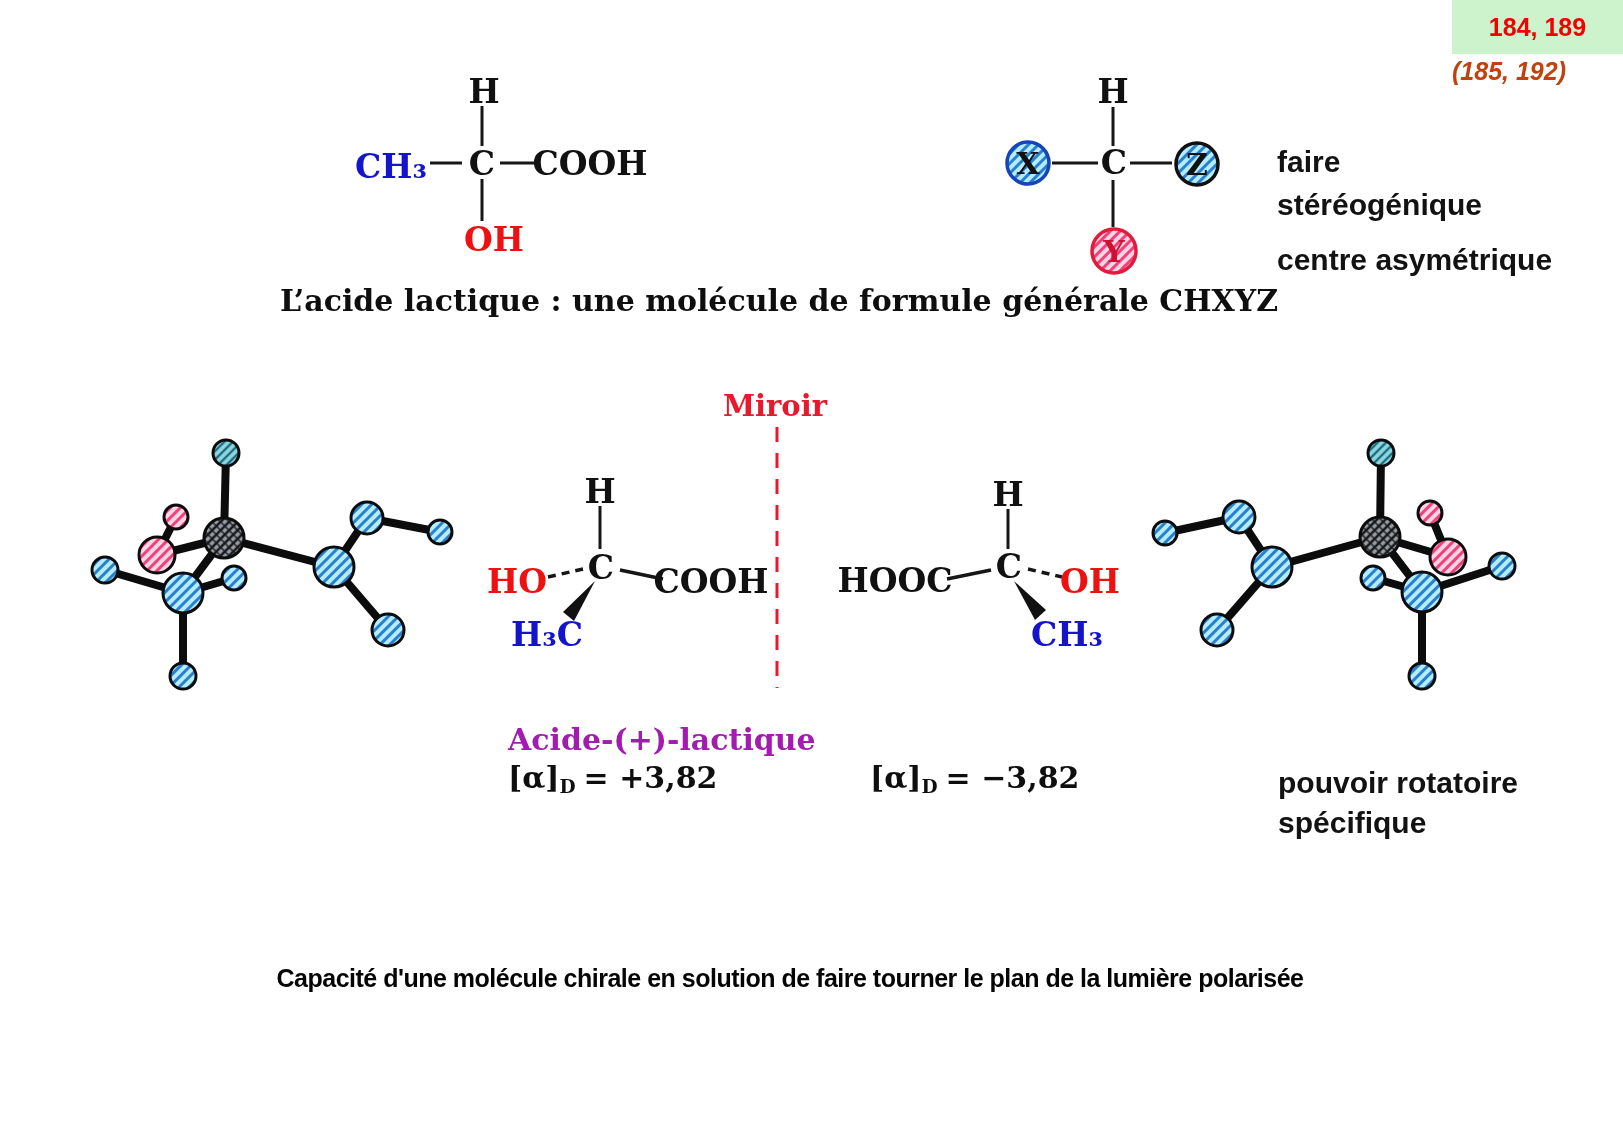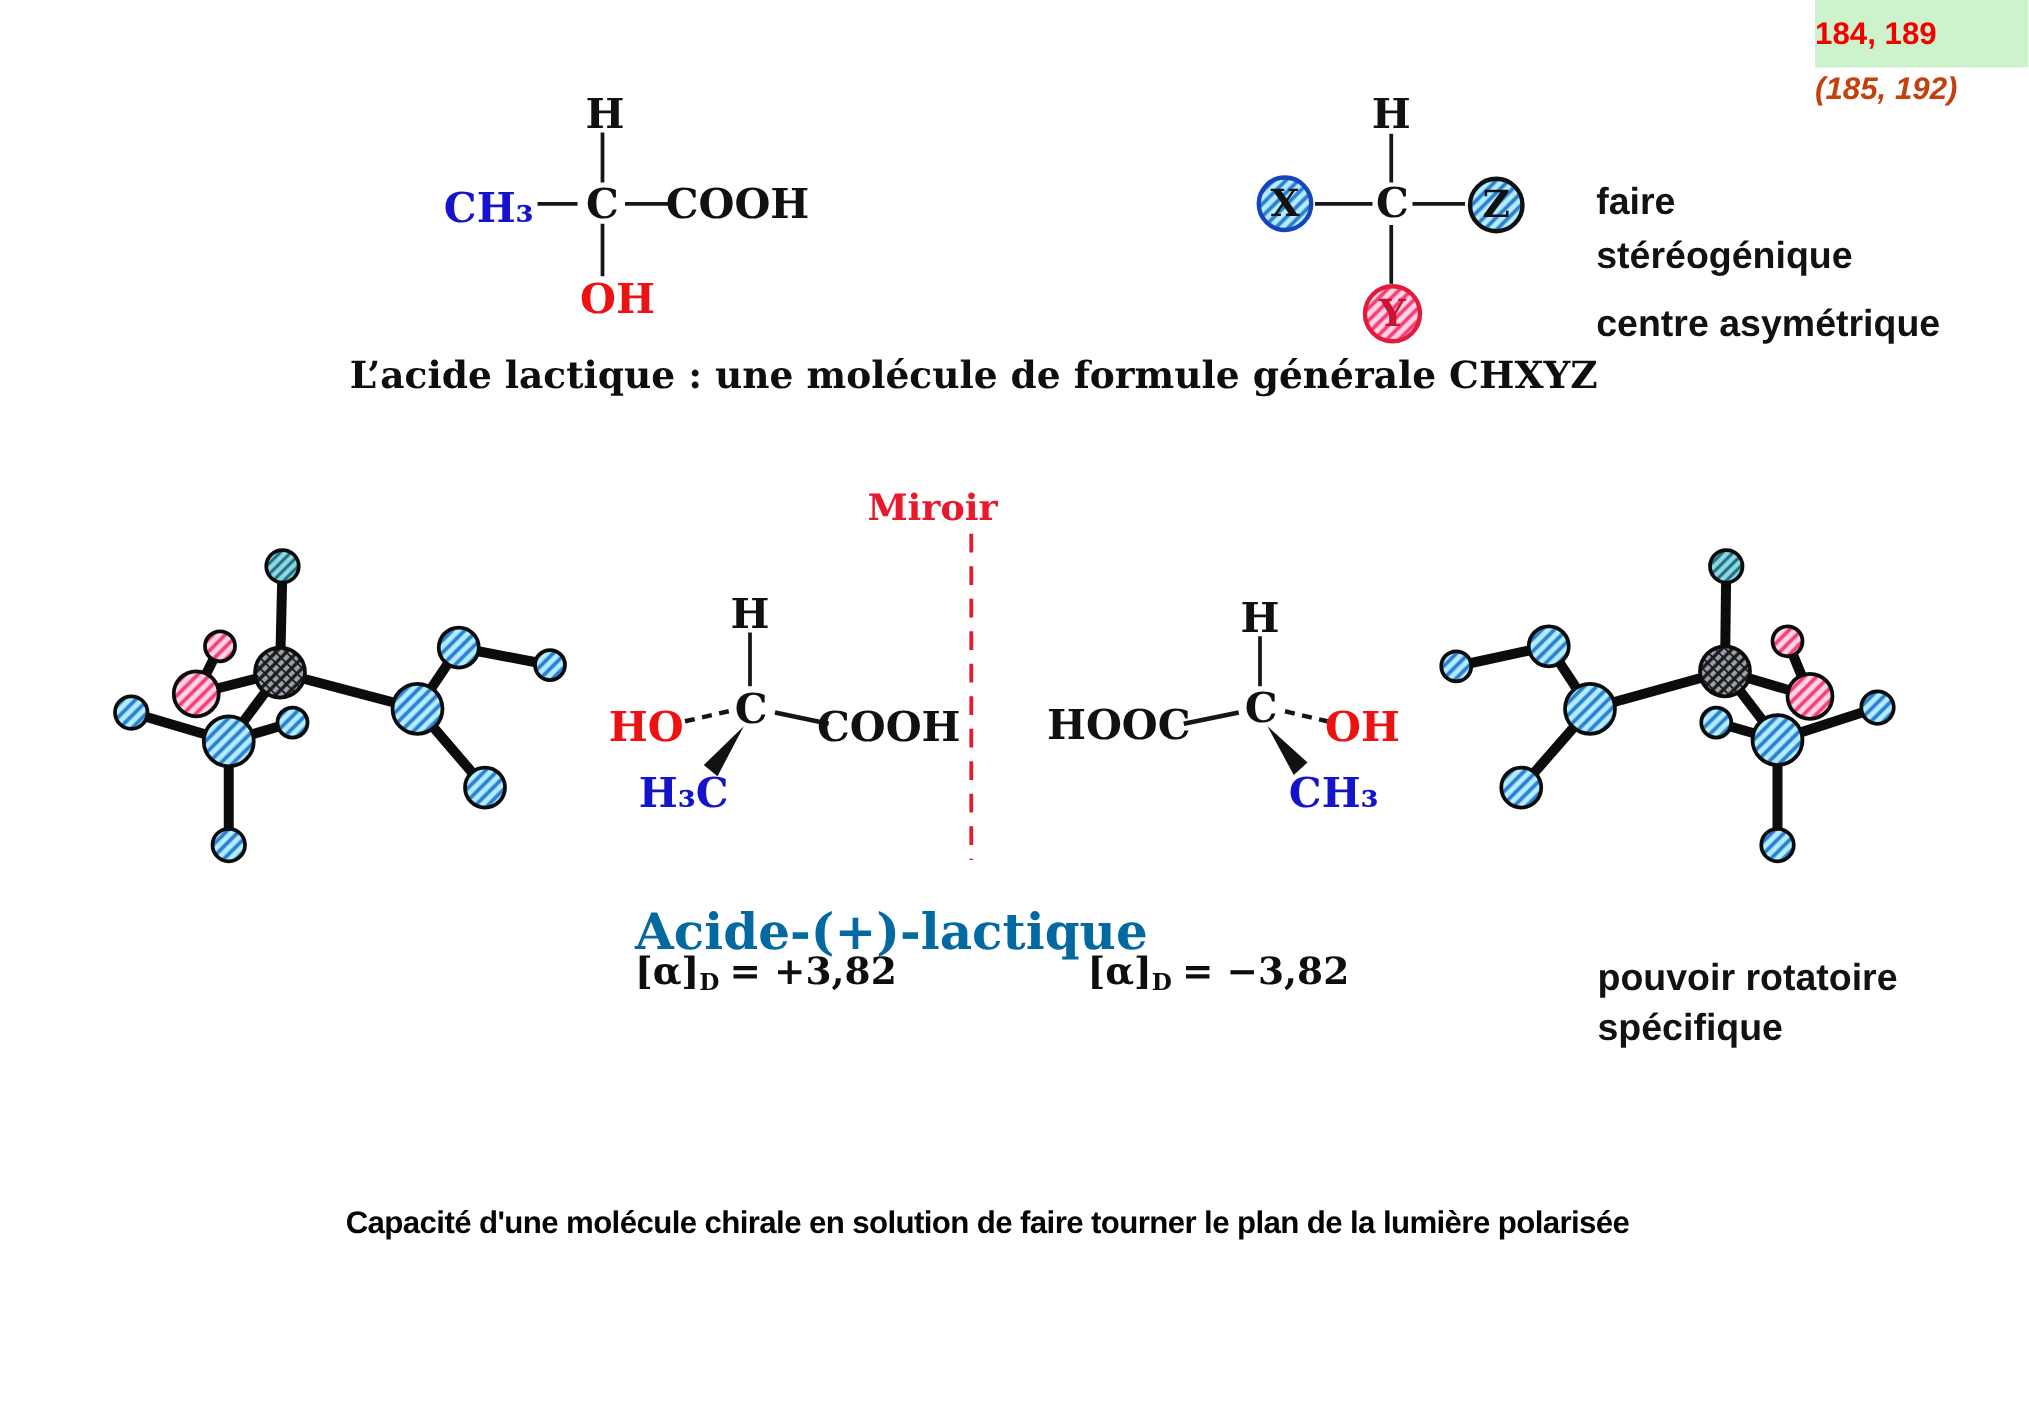--- a/index.html
+++ b/index.html
@@ -17,46 +17,46 @@
     font-weight:bold;font-size:48px;line-height:67px;letter-spacing:-1px;color:#050505;
   }
   .sansnote{font-weight:bold;font-size:30px;color:#121212;}
   .bottom-caption{
     left:790px;top:964px;font-weight:bold;font-size:25px;letter-spacing:-0.5px;color:#050505;
   }
 
   
   .green-box{
     left:1452px;top:0;width:171px;height:54px;background:#cdf3cd;
-    display:flex;align-items:center;justify-content:flex-start;
+    display:flex;align-items:center;justify-content:center;
   }
   .green-box span{font-weight:bold;font-size:25px;color:#f50000;}
   .ref-secondary{
     left:1452px;top:57px;width:171px;text-align:left;
     font-weight:bold;font-size:25px;color:#c2410c;font-style:italic;
   }
 
   
   .atom{
     position:absolute;transform:translate(-50%,-50%);
     font-family:"DejaVu Serif","Liberation Serif",serif;
     font-weight:bold;font-size:33px;color:#111;white-space:nowrap;
   }
   .blue{color:#1414cc;}
   .red{color:#ee1111;}
   .serifcap{
     font-family:"DejaVu Serif","Liberation Serif",serif;
     font-weight:bold;font-size:30px;color:#0e0e0e;
   }
   .mirror-label{
-    left:746px;top:389px;font-family:"DejaVu Serif","Liberation Serif",serif;
+    left:775px;top:389px;font-family:"DejaVu Serif","Liberation Serif",serif;
     font-weight:bold;font-size:29px;color:#e8192c;
   }
   .ename{position:absolute;font-family:"DejaVu Serif","Liberation Serif",serif;
-    font-weight:bold;font-size:40px;color:#0369a1;white-space:nowrap;}
+    font-weight:bold;font-size:30px;color:#a21caf;white-space:nowrap;}
   .alpha-line{position:absolute;font-family:"DejaVu Serif","Liberation Serif",serif;
     font-weight:bold;font-size:30px;color:#0e0e0e;white-space:nowrap;}
   .alpha-line .subD{font-size:0.62em;vertical-align:-0.28em;}
   .alpha-line .val{margin-left:8px;}
 
   svg.layer{position:absolute;left:0;top:0;z-index:0;}
   .txt{z-index:2;}
 </style>
 </head>
 <body>

